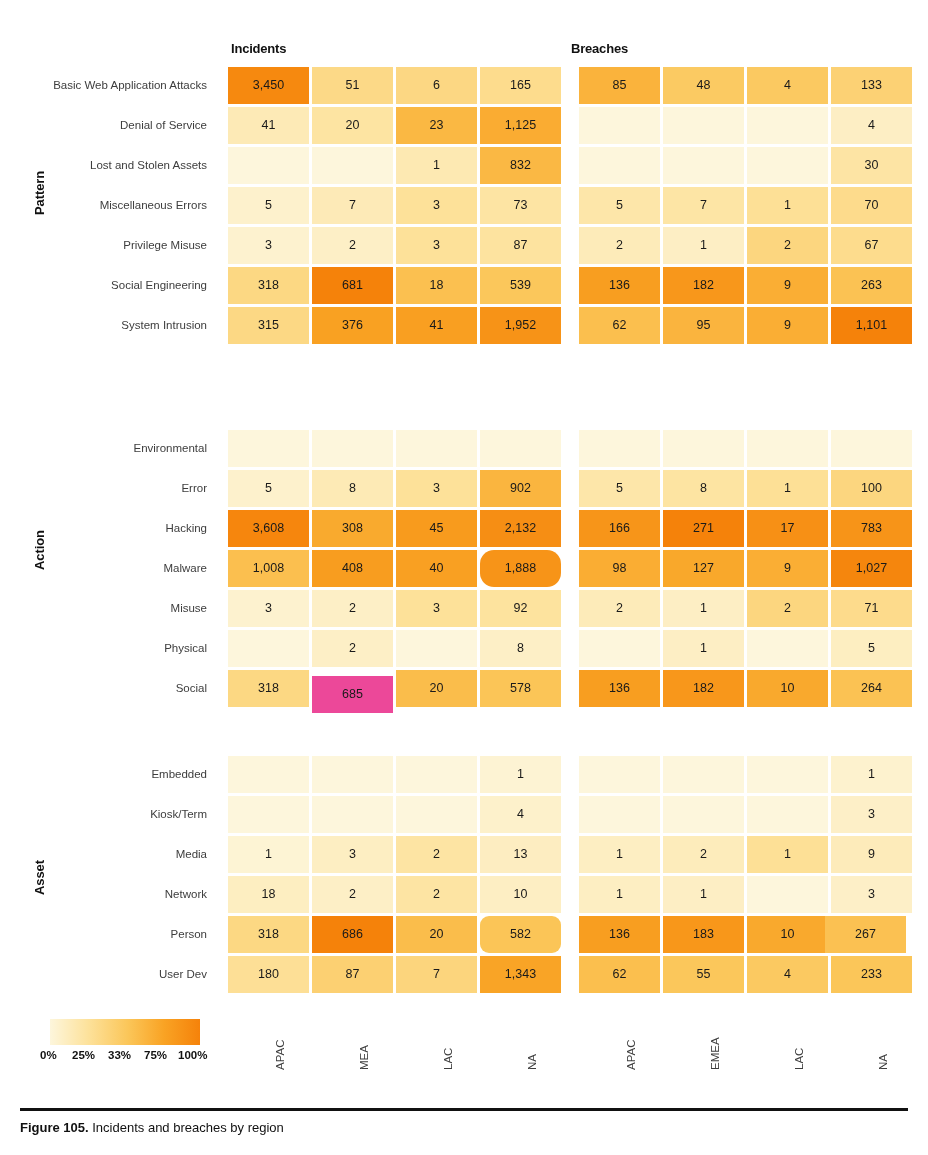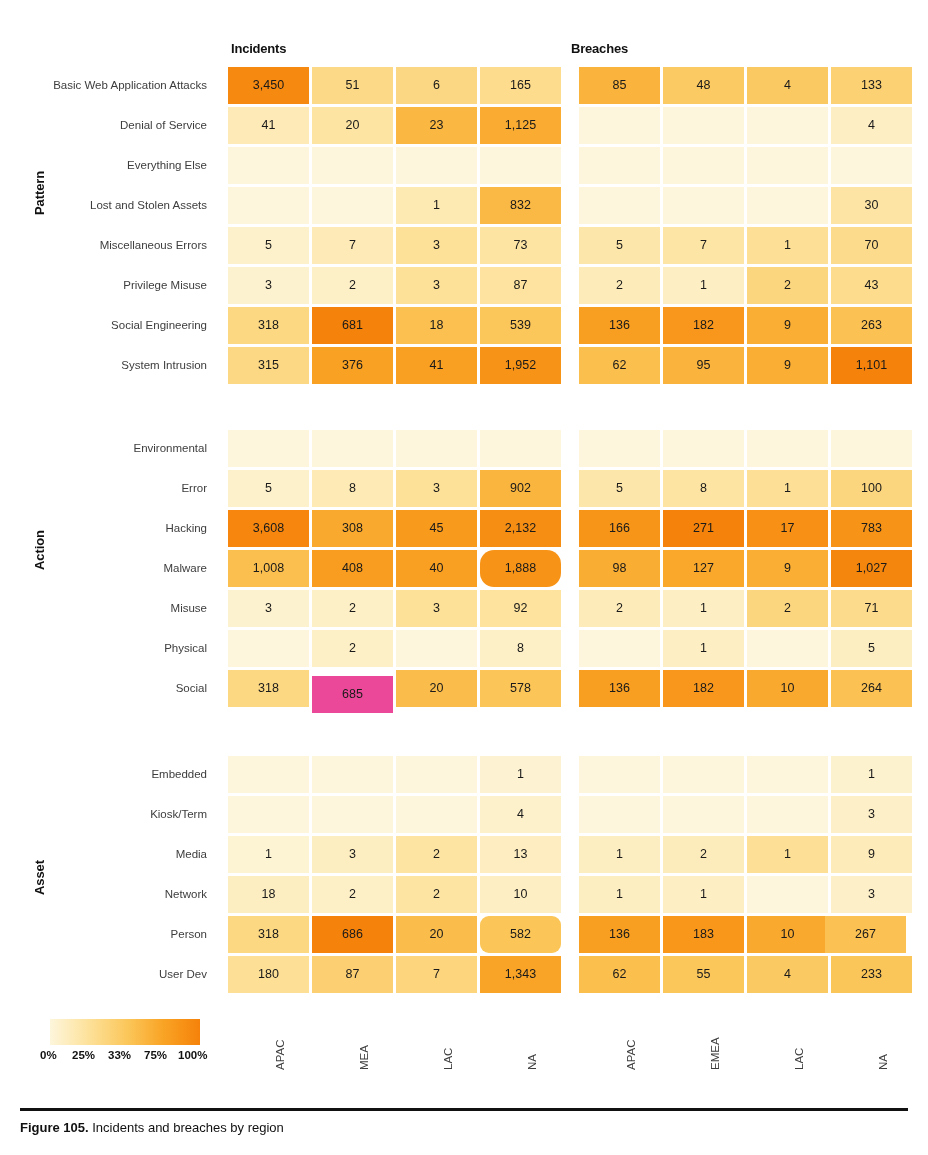--- a/index.html
+++ b/index.html
@@ -110,31 +110,20 @@
           <div class="cell" style="left: 228px; background: rgb(253, 234, 182);">41</div>
           <div class="cell" style="left: 312px; background: rgb(253, 228, 162);">20</div>
           <div class="cell" style="left: 396px; background: rgb(250, 184, 67);">23</div>
           <div class="cell" style="left: 480px; background: rgb(250, 172, 50);">1,125</div>
           <div class="cell" style="left: 579px; background: rgb(253, 246, 220);"></div>
           <div class="cell" style="left: 663px; background: rgb(253, 246, 220);"></div>
           <div class="cell" style="left: 747px; background: rgb(253, 246, 220);"></div>
           <div class="cell" style="left: 831px; background: rgb(253, 238, 196);">4</div>
         </div>
         <div class="row">
-          <div class="rowlabel">Everything Else</div>
-          <div class="cell" style="left: 228px; background: rgb(253, 246, 220);"></div>
-          <div class="cell" style="left: 312px; background: rgb(253, 246, 220);"></div>
-          <div class="cell" style="left: 396px; background: rgb(253, 246, 220);"></div>
-          <div class="cell" style="left: 480px; background: rgb(253, 246, 220);"></div>
-          <div class="cell" style="left: 579px; background: rgb(253, 246, 220);"></div>
-          <div class="cell" style="left: 663px; background: rgb(253, 246, 220);"></div>
-          <div class="cell" style="left: 747px; background: rgb(253, 246, 220);"></div>
-          <div class="cell" style="left: 831px; background: rgb(253, 246, 220);"></div>
-        </div>
-        <div class="row">
           <div class="rowlabel">Lost and Stolen Assets</div>
           <div class="cell" style="left: 228px; background: rgb(253, 246, 220);"></div>
           <div class="cell" style="left: 312px; background: rgb(253, 246, 220);"></div>
           <div class="cell" style="left: 396px; background: rgb(253, 233, 178);">1</div>
           <div class="cell" style="left: 480px; background: rgb(250, 184, 68);">832</div>
           <div class="cell" style="left: 579px; background: rgb(253, 246, 220);"></div>
           <div class="cell" style="left: 663px; background: rgb(253, 246, 220);"></div>
           <div class="cell" style="left: 747px; background: rgb(253, 246, 220);"></div>
           <div class="cell" style="left: 831px; background: rgb(253, 228, 164);">30</div>
         </div>
@@ -151,21 +140,21 @@
         </div>
         <div class="row">
           <div class="rowlabel">Privilege Misuse</div>
           <div class="cell" style="left: 228px; background: rgb(253, 242, 207);">3</div>
           <div class="cell" style="left: 312px; background: rgb(253, 239, 198);">2</div>
           <div class="cell" style="left: 396px; background: rgb(253, 225, 153);">3</div>
           <div class="cell" style="left: 480px; background: rgb(253, 227, 159);">87</div>
           <div class="cell" style="left: 579px; background: rgb(253, 235, 185);">2</div>
           <div class="cell" style="left: 663px; background: rgb(253, 238, 196);">1</div>
           <div class="cell" style="left: 747px; background: rgb(252, 214, 127);">2</div>
-          <div class="cell" style="left: 831px; background: rgb(253, 220, 141);">43</div>
+          <div class="cell" style="left: 831px; background: rgb(253, 220, 141);">67</div>
         </div>
         <div class="row">
           <div class="rowlabel">Social Engineering</div>
           <div class="cell" style="left: 228px; background: rgb(252, 216, 131);">318</div>
           <div class="cell" style="left: 312px; background: rgb(245, 130, 10);">681</div>
           <div class="cell" style="left: 396px; background: rgb(251, 192, 80);">18</div>
           <div class="cell" style="left: 480px; background: rgb(251, 199, 91);">539</div>
           <div class="cell" style="left: 579px; background: rgb(248, 158, 32);">136</div>
           <div class="cell" style="left: 663px; background: rgb(248, 151, 27);">182</div>
           <div class="cell" style="left: 747px; background: rgb(250, 174, 52);">9</div>

